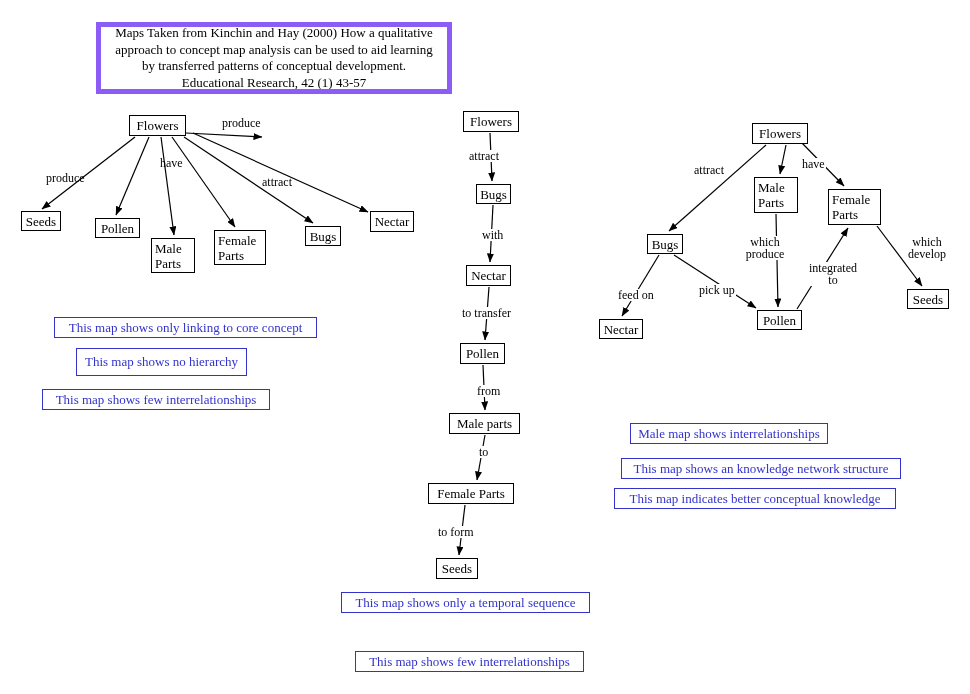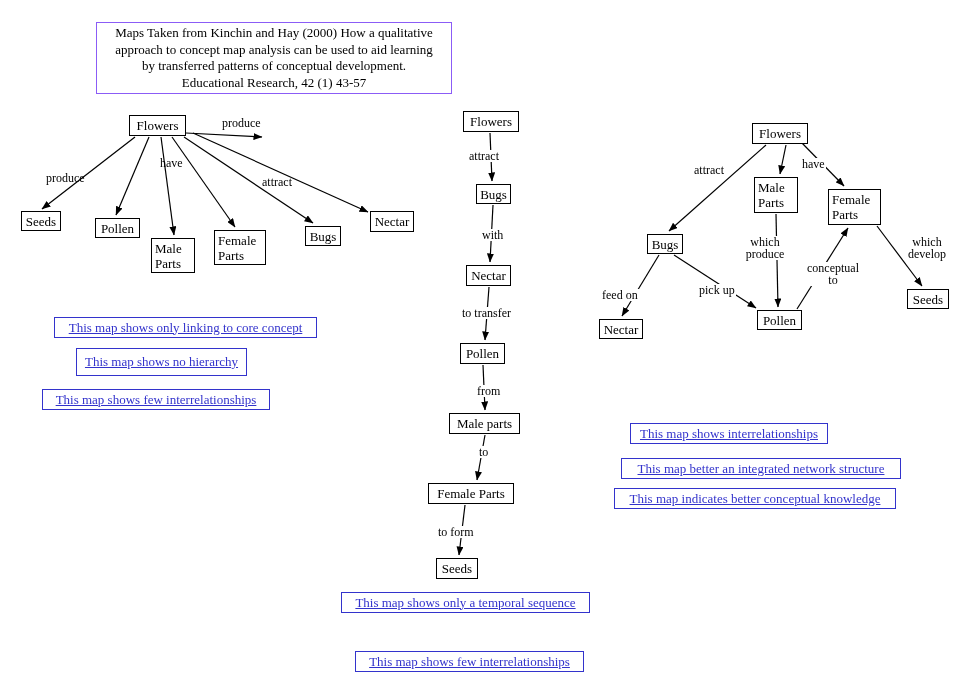--- a/index.html
+++ b/index.html
@@ -1,30 +1,30 @@
 <!DOCTYPE html>
 <html><head>
 <meta charset="utf-8">
 <style>
   html,body { margin:0; padding:0; background:#ffffff; }
   .canvas { position:relative; width:970px; height:694px; background:#ffffff;
             font-family:"Liberation Serif", serif; overflow:hidden; }
   svg.edges { position:absolute; left:0; top:0; }
-  .title-box { position:absolute; box-sizing:border-box; border:1px solid #8b5cf6;
+  .title-box { position:absolute; box-sizing:border-box; border:5px solid #8b5cf6;
                font-size:13px; line-height:16.5px; text-align:center;
                display:flex; flex-direction:column; justify-content:center; overflow:hidden; }
   .node { position:absolute; box-sizing:border-box; border:1px solid #000; background:#fff;
           font-size:13px; line-height:15px; display:flex; align-items:center;
           justify-content:center; text-align:center; }
   .node.tl { justify-content:flex-start; text-align:left; padding-left:3px; }
   .elabel { position:absolute; font-size:12px; line-height:12px; text-align:center; color:#000; }
   .elabel.masked { background:#fff; padding:0 1px; }
   .ann { position:absolute; box-sizing:border-box; border:1px solid #3333cc; color:#3333cc;
          background:#fff; font-size:13px; display:flex; align-items:center;
-         justify-content:center; white-space:nowrap; overflow:hidden;text-decoration:underline; }
+         justify-content:center; white-space:nowrap; overflow:hidden; }
 </style>
 </head>
 <body>
 
 <div class="canvas">
 
   <svg class="edges" width="970" height="694">
     <defs>
       <marker id="arw" markerUnits="userSpaceOnUse" markerWidth="9" markerHeight="7" refX="8.5" refY="3.5" orient="auto">
         <polygon points="0 0, 9 3.5, 0 7" fill="#000"></polygon>
@@ -104,22 +104,22 @@
   <div class="node tl" style="left:754px;top:177px;width:44px;height:36px">Male Parts</div>
   <div class="node tl" style="left:828px;top:189px;width:53px;height:36px">Female Parts</div>
   <div class="node" style="left:647px;top:234px;width:36px;height:20px">Bugs</div>
   <div class="node" style="left:599px;top:319px;width:44px;height:20px">Nectar</div>
   <div class="node" style="left:757px;top:310px;width:45px;height:20px">Pollen</div>
   <div class="node" style="left:907px;top:289px;width:42px;height:20px">Seeds</div>
 
   <div class="elabel masked" style="left:693px;top:164px">attract</div>
   <div class="elabel masked" style="left:801px;top:158px">have</div>
   <div class="elabel masked" style="left:740px;top:236px;width:48px">which produce</div>
-  <div class="elabel masked" style="left:803px;top:262px;width:58px">conceptual to</div>
+  <div class="elabel masked" style="left:803px;top:262px;width:58px">integrated to</div>
   <div class="elabel masked" style="left:903px;top:236px;width:46px">which develop</div>
-  <div class="elabel masked" style="left:601px;top:289px">feed on</div>
+  <div class="elabel masked" style="left:617px;top:289px">feed on</div>
   <div class="elabel masked" style="left:698px;top:284px">pick up</div>
 
-  <div class="ann" style="left:630px;top:423px;width:198px;height:21px">This map shows interrelationships</div>
-  <div class="ann" style="left:621px;top:458px;width:280px;height:21px">This map better an integrated network structure</div>
+  <div class="ann" style="left:630px;top:423px;width:198px;height:21px">Male map shows interrelationships</div>
+  <div class="ann" style="left:621px;top:458px;width:280px;height:21px">This map shows an knowledge network structure</div>
   <div class="ann" style="left:614px;top:488px;width:282px;height:21px">This map indicates better conceptual knowledge</div>
 
 </div>
 
 </body></html>

